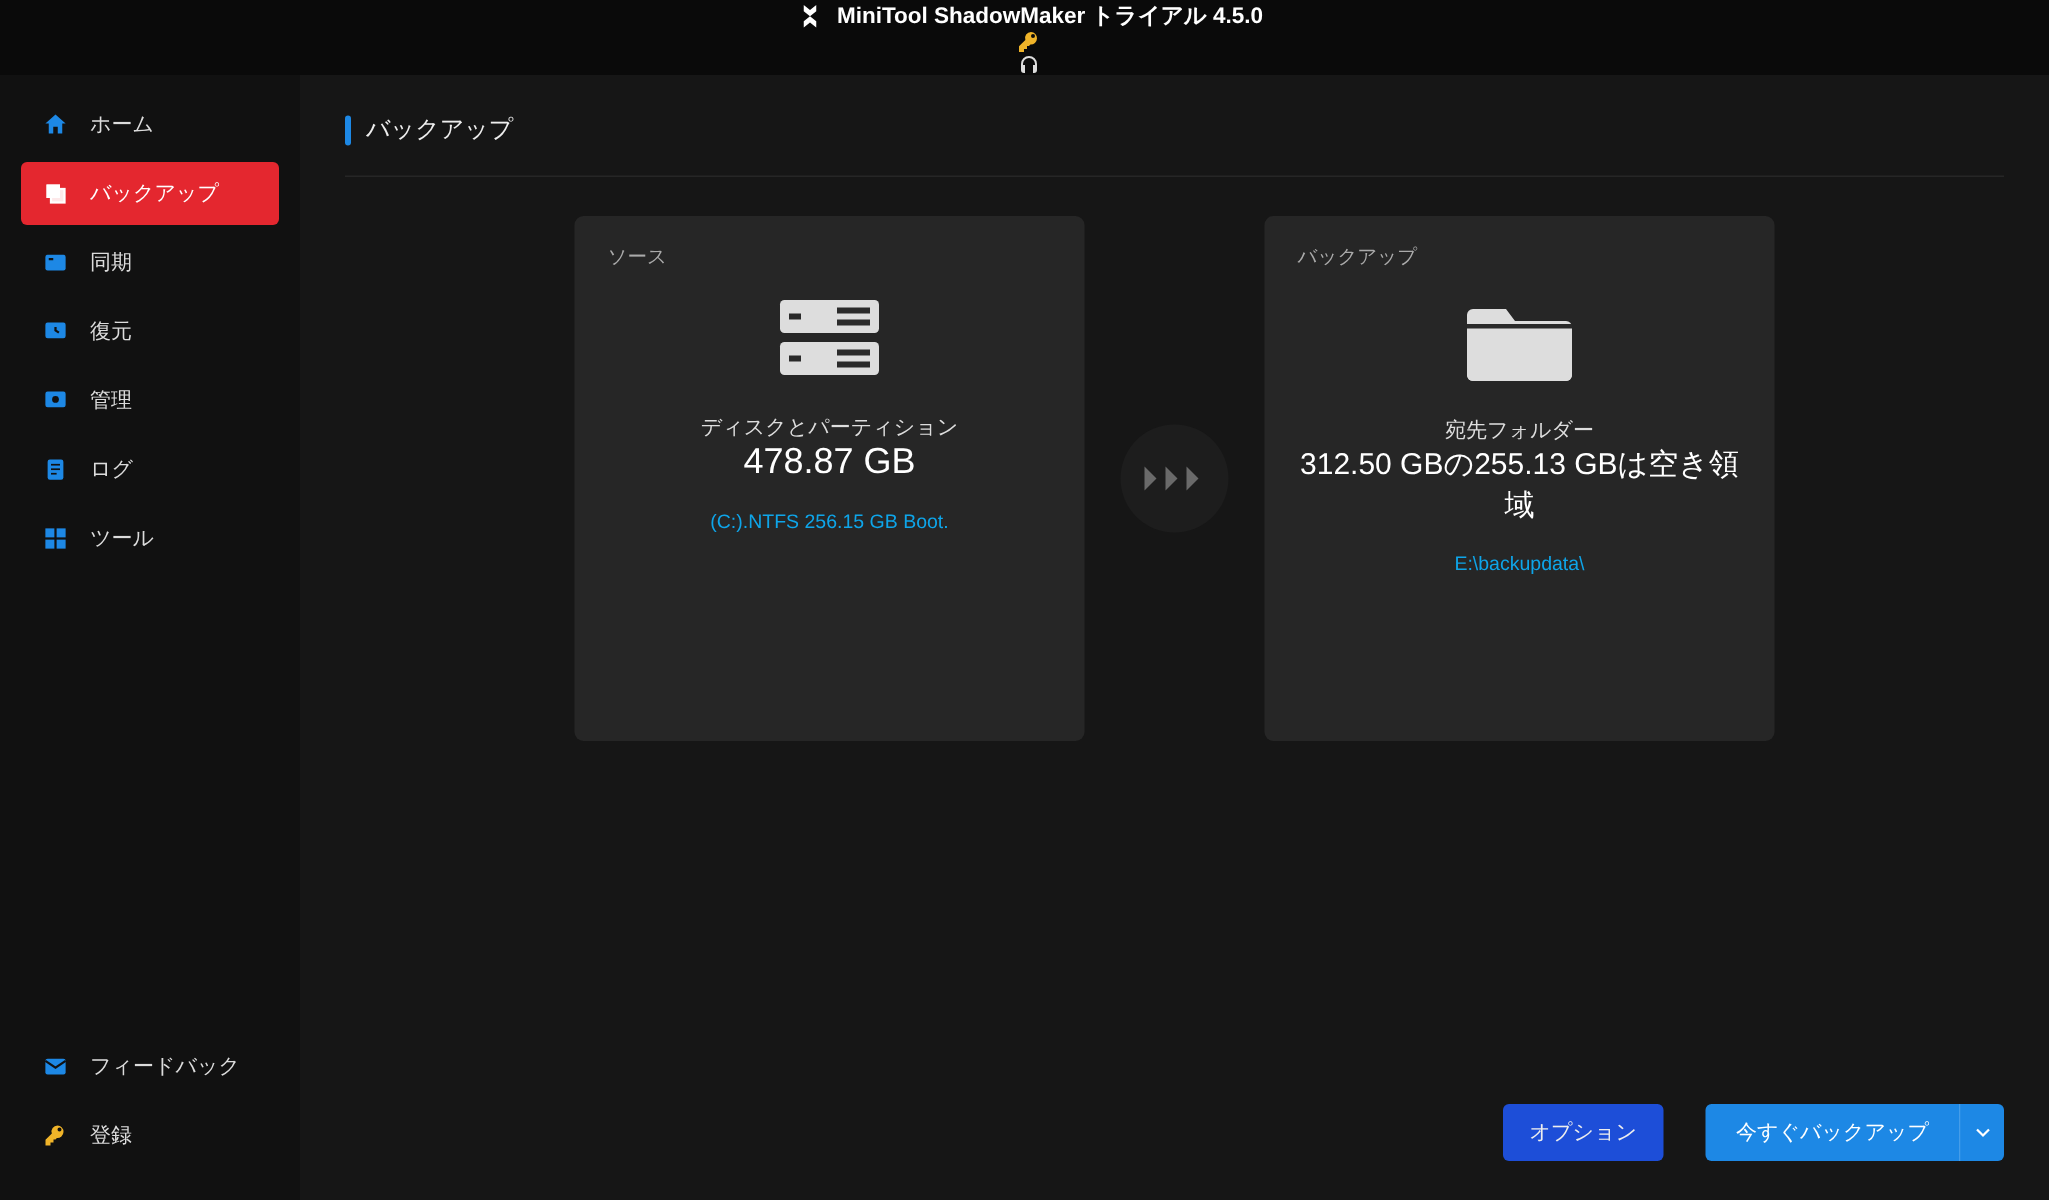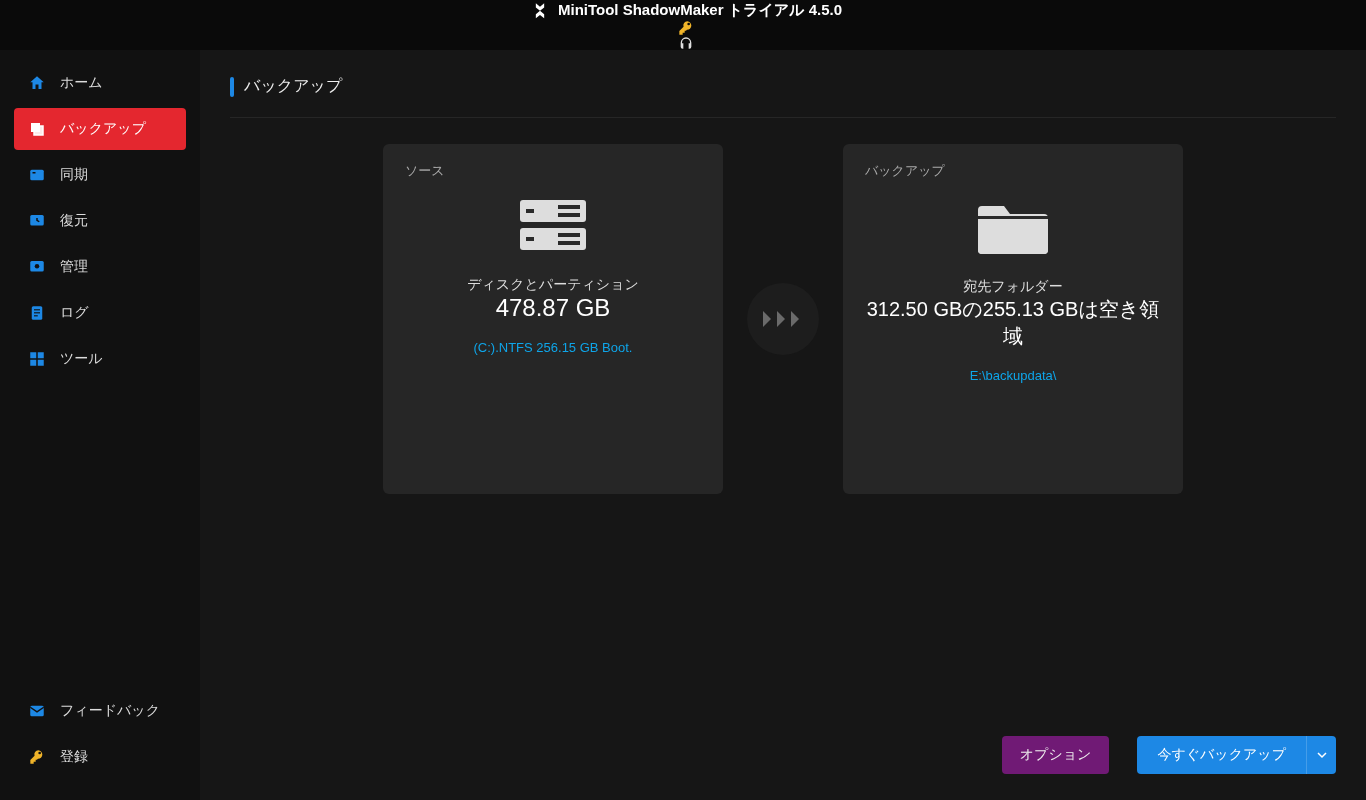--- a/index.html
+++ b/index.html
@@ -95,21 +95,21 @@
 .footer-actions {
   margin-top: auto;
   display: flex; justify-content: flex-end; gap: 12px;
 }
 .btn {
   height: 38px; border-radius: 4px;
   display: flex; align-items: center; justify-content: center;
   font-size: 14px; cursor: pointer;
   padding: 0 18px;
 }
-.btn-secondary { background: #701a75; color: #eee; }
+.btn-secondary { background: #1d4ed8; color: #eee; }
 .btn-primary-wrap { display: flex; padding-left: 16px; }
 .btn-primary {
   background: #1d88e5; color: #fff;
   border-top-right-radius: 0; border-bottom-right-radius: 0;
   padding: 0 20px;
 }
 .btn-caret {
   width: 30px; background: #1d88e5; color: #fff;
   display: flex; align-items: center; justify-content: center;
   border-top-right-radius: 4px; border-bottom-right-radius: 4px;

